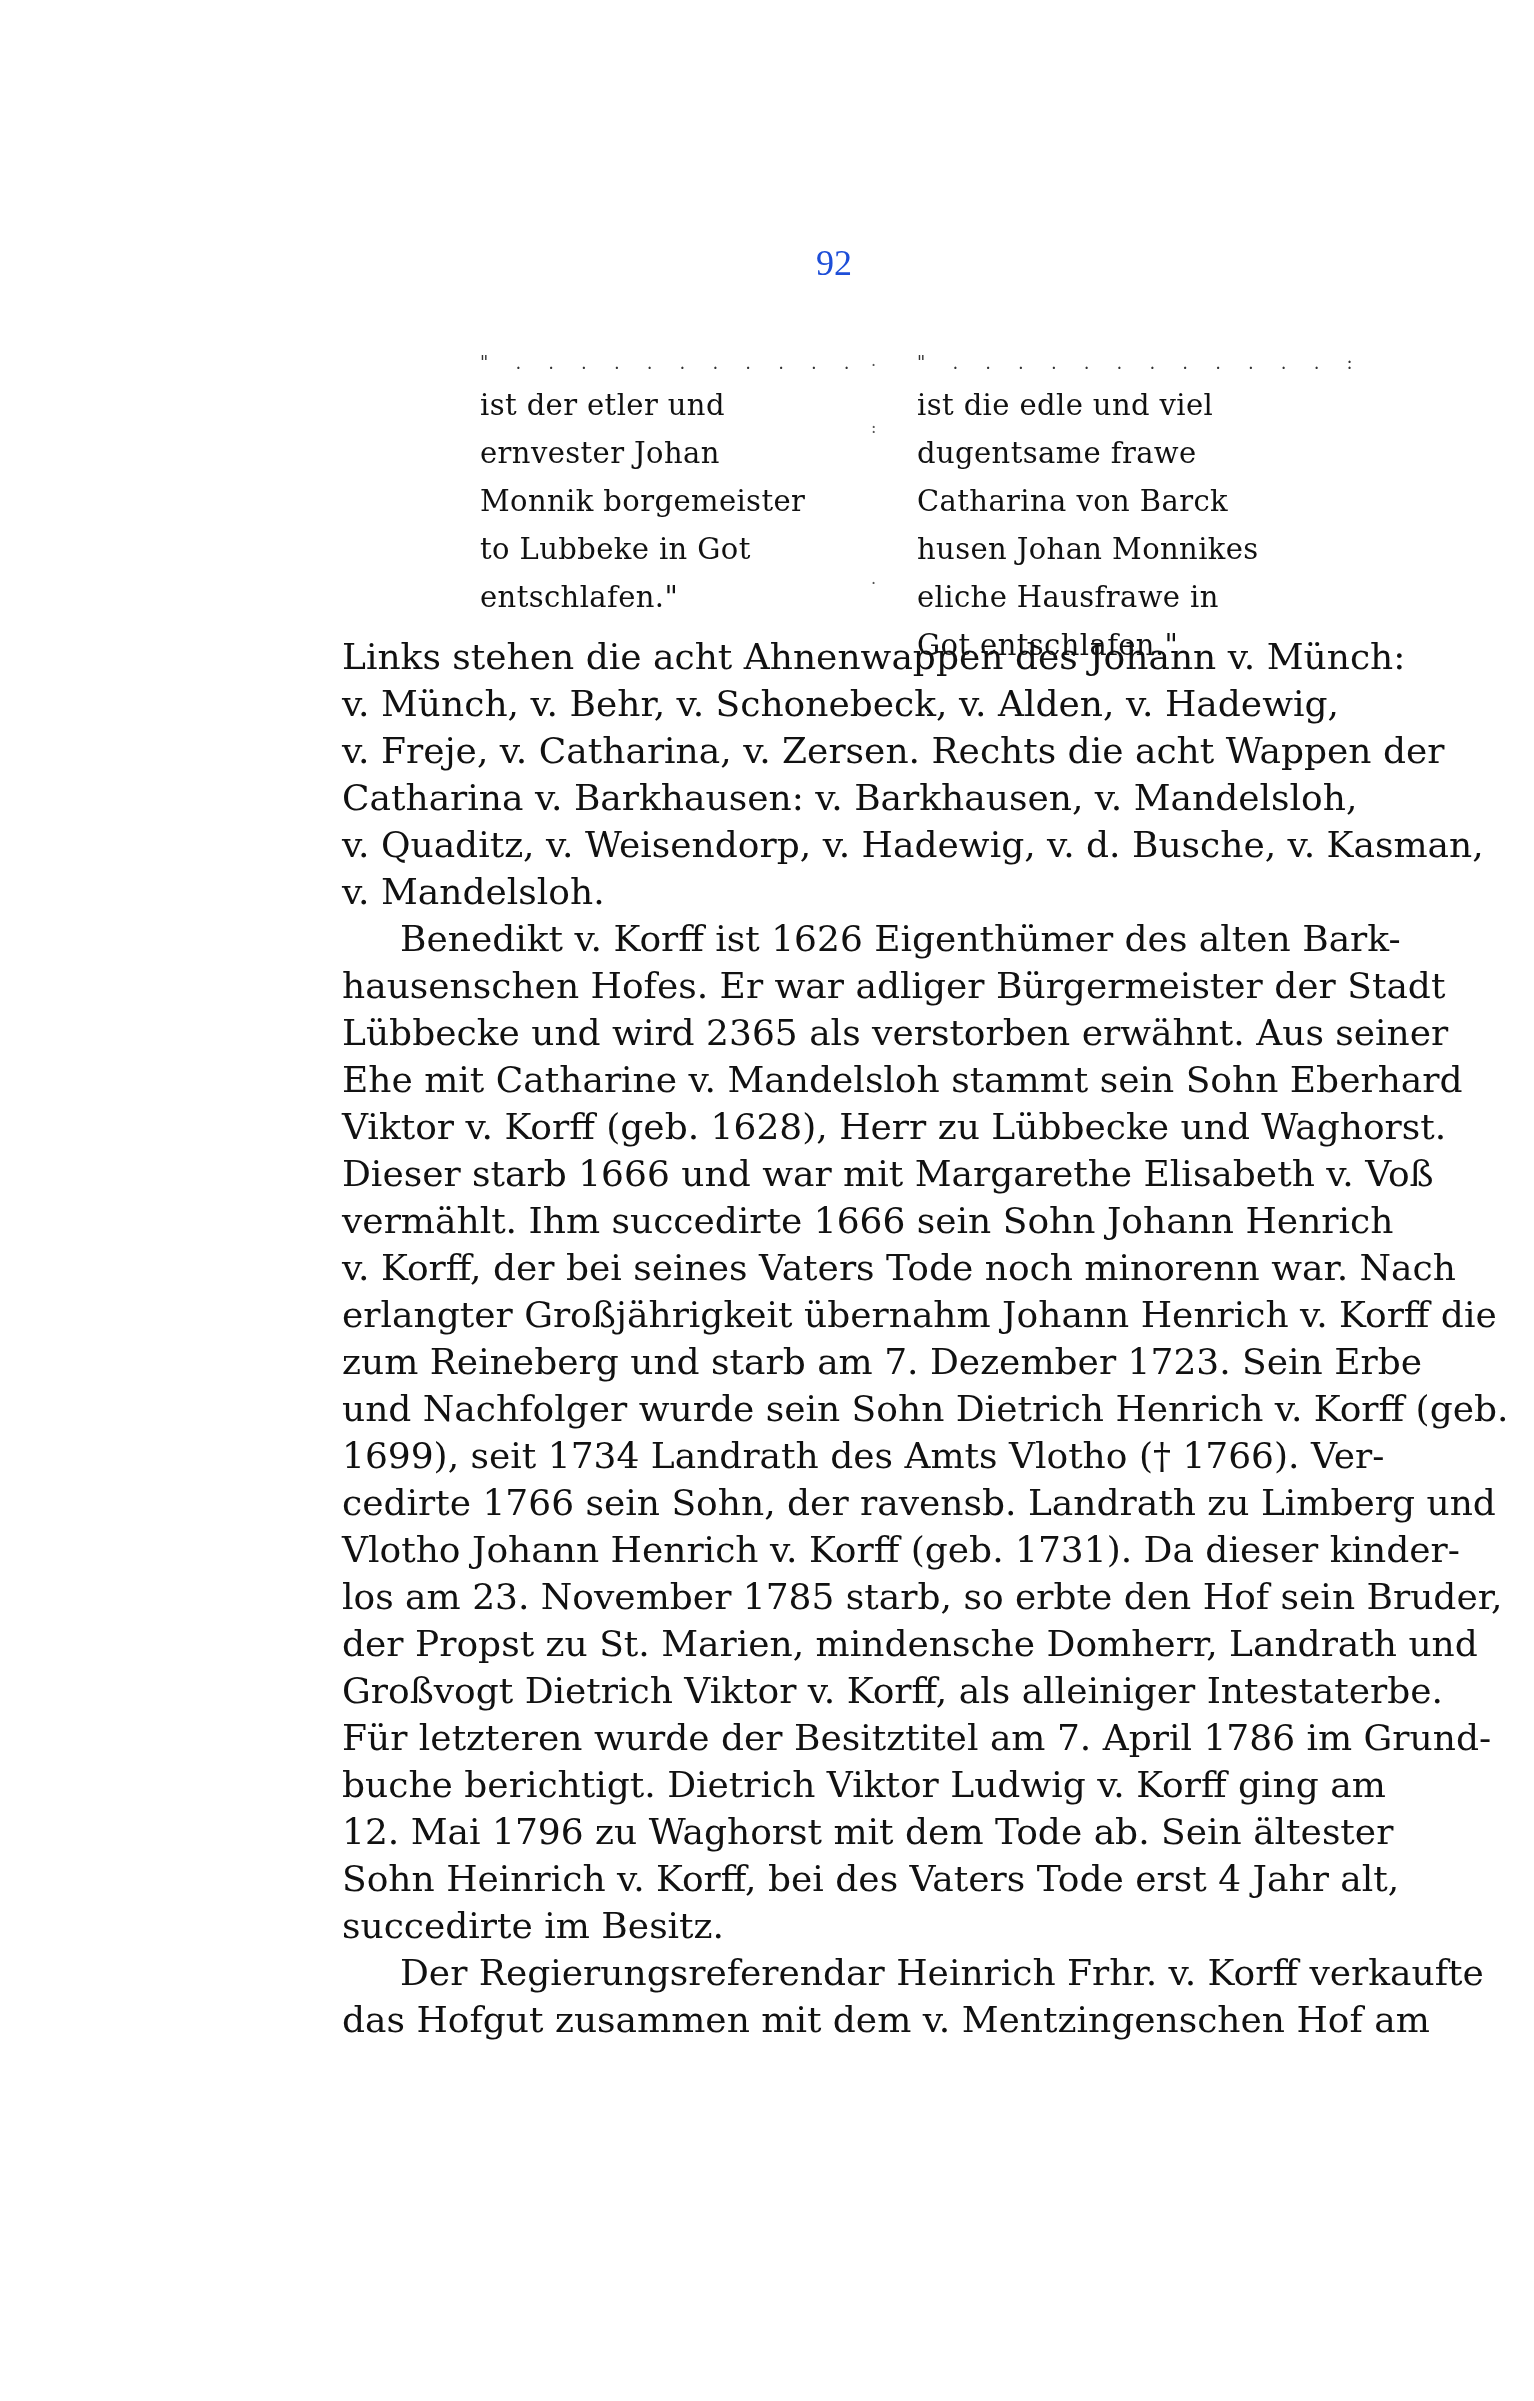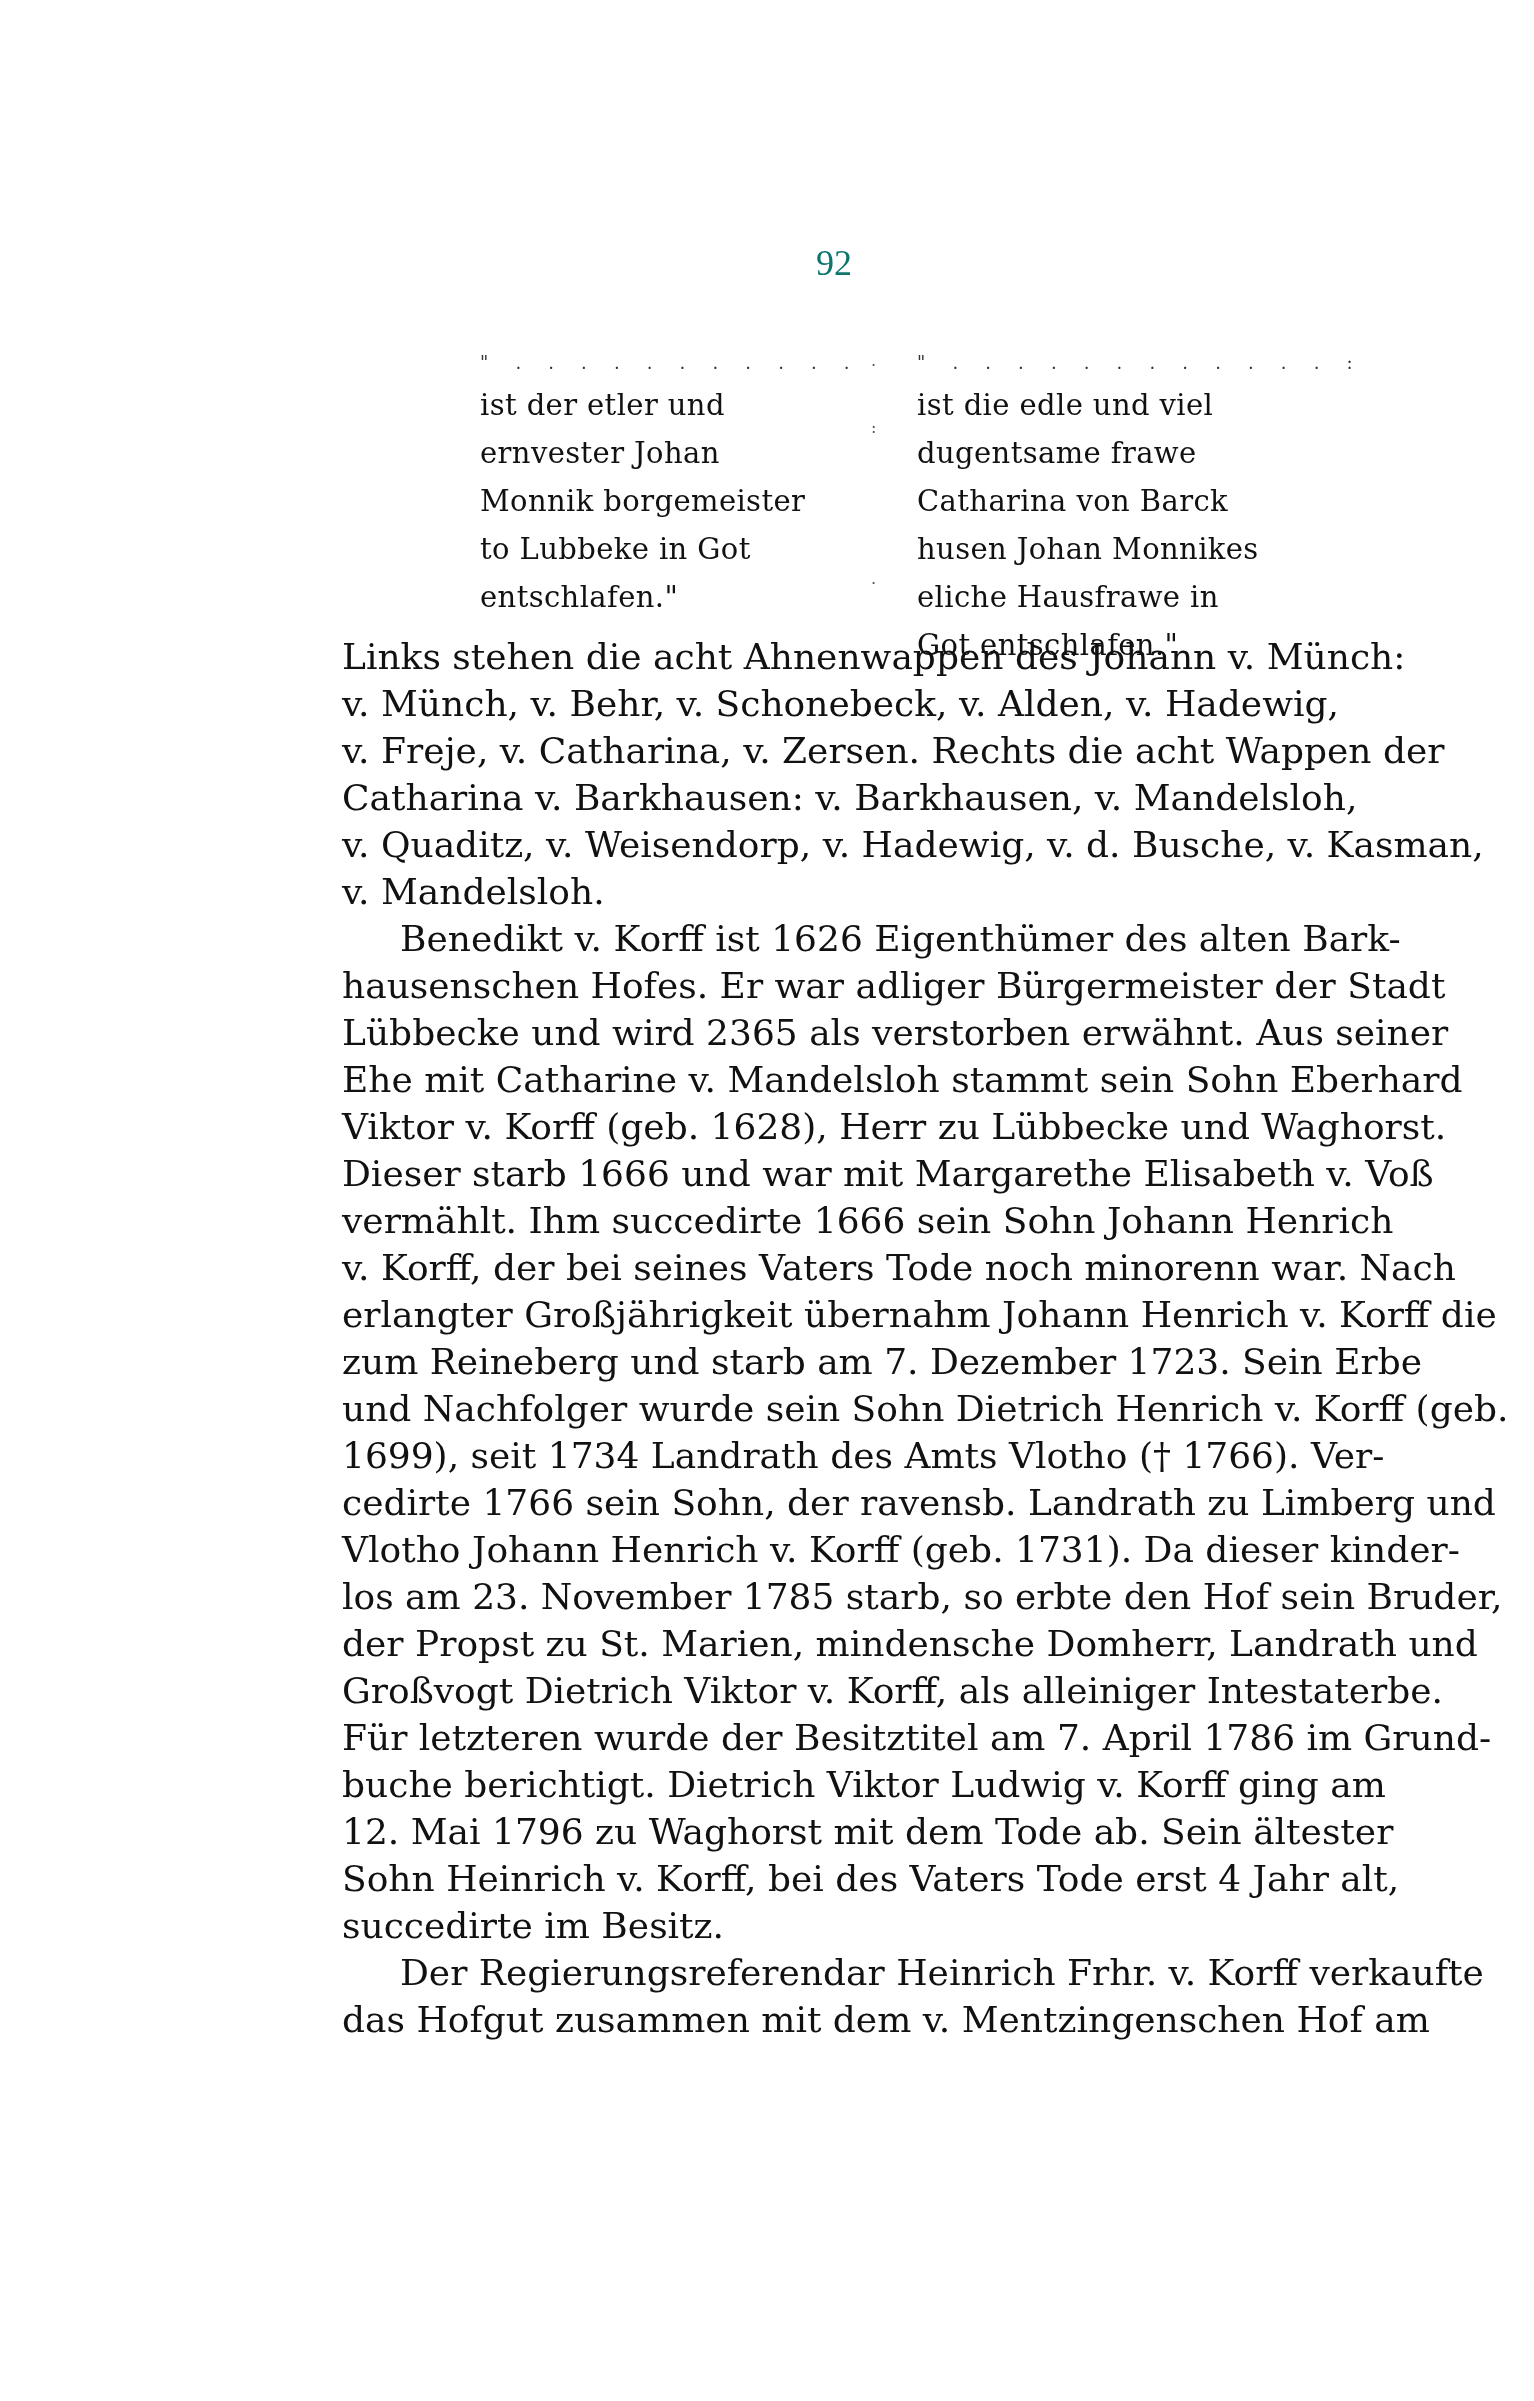--- a/index.html
+++ b/index.html
@@ -1,18 +1,18 @@
 <!DOCTYPE html>
 <html style="font-size:14.2px"><head>
 <meta charset="utf-8">
 <style>
   html, body { margin: 0; padding: 0; background: #ffffff; }
   body { width: 1534px; height: 2401px; position: relative; overflow: hidden; }
   .page { position: absolute; left: 0; top: 0; width: 1534px; height: 2401px; background: #fff; color: #111; font-family: "DejaVu Serif", serif; }
-  .page-number { position: absolute; left: 816px; top: 242px; font-size: 36px; line-height: 43px; font-family: "Liberation Serif", serif; color: #0f766e; }
+  .page-number { position: absolute; left: 816px; top: 242px; font-size: 36px; line-height: 43px; font-family: "Liberation Serif", serif; color: #1d4ed8; }
   .inscr { position: absolute; top: 345px; font-size: 29px; line-height: 48px; white-space: nowrap; letter-spacing: 0.4px; }
   .inscr-left { left: 480px; }
   .inscr-right { left: 917px; }
   .inscr .dots { font-size: 18px; letter-spacing: 10.7px; color: #333; line-height: 36px; height: 36px; display: block; }
   .inscr .ln { display: block; height: 48px; }
   .sep { position: absolute; left: 871px; font-size: 16px; color: #555; }
   .body-text { position: absolute; left: 342px; top: 633px; width: 997px; font-size: 36px; line-height: 47px; }
   .body-text .ln { display: block; height: 47px; white-space: nowrap; text-align: justify; text-align-last: justify; }
   .body-text .ln.last { text-align-last: left; }
   .body-text .ln.indent { padding-left: 58px; }

